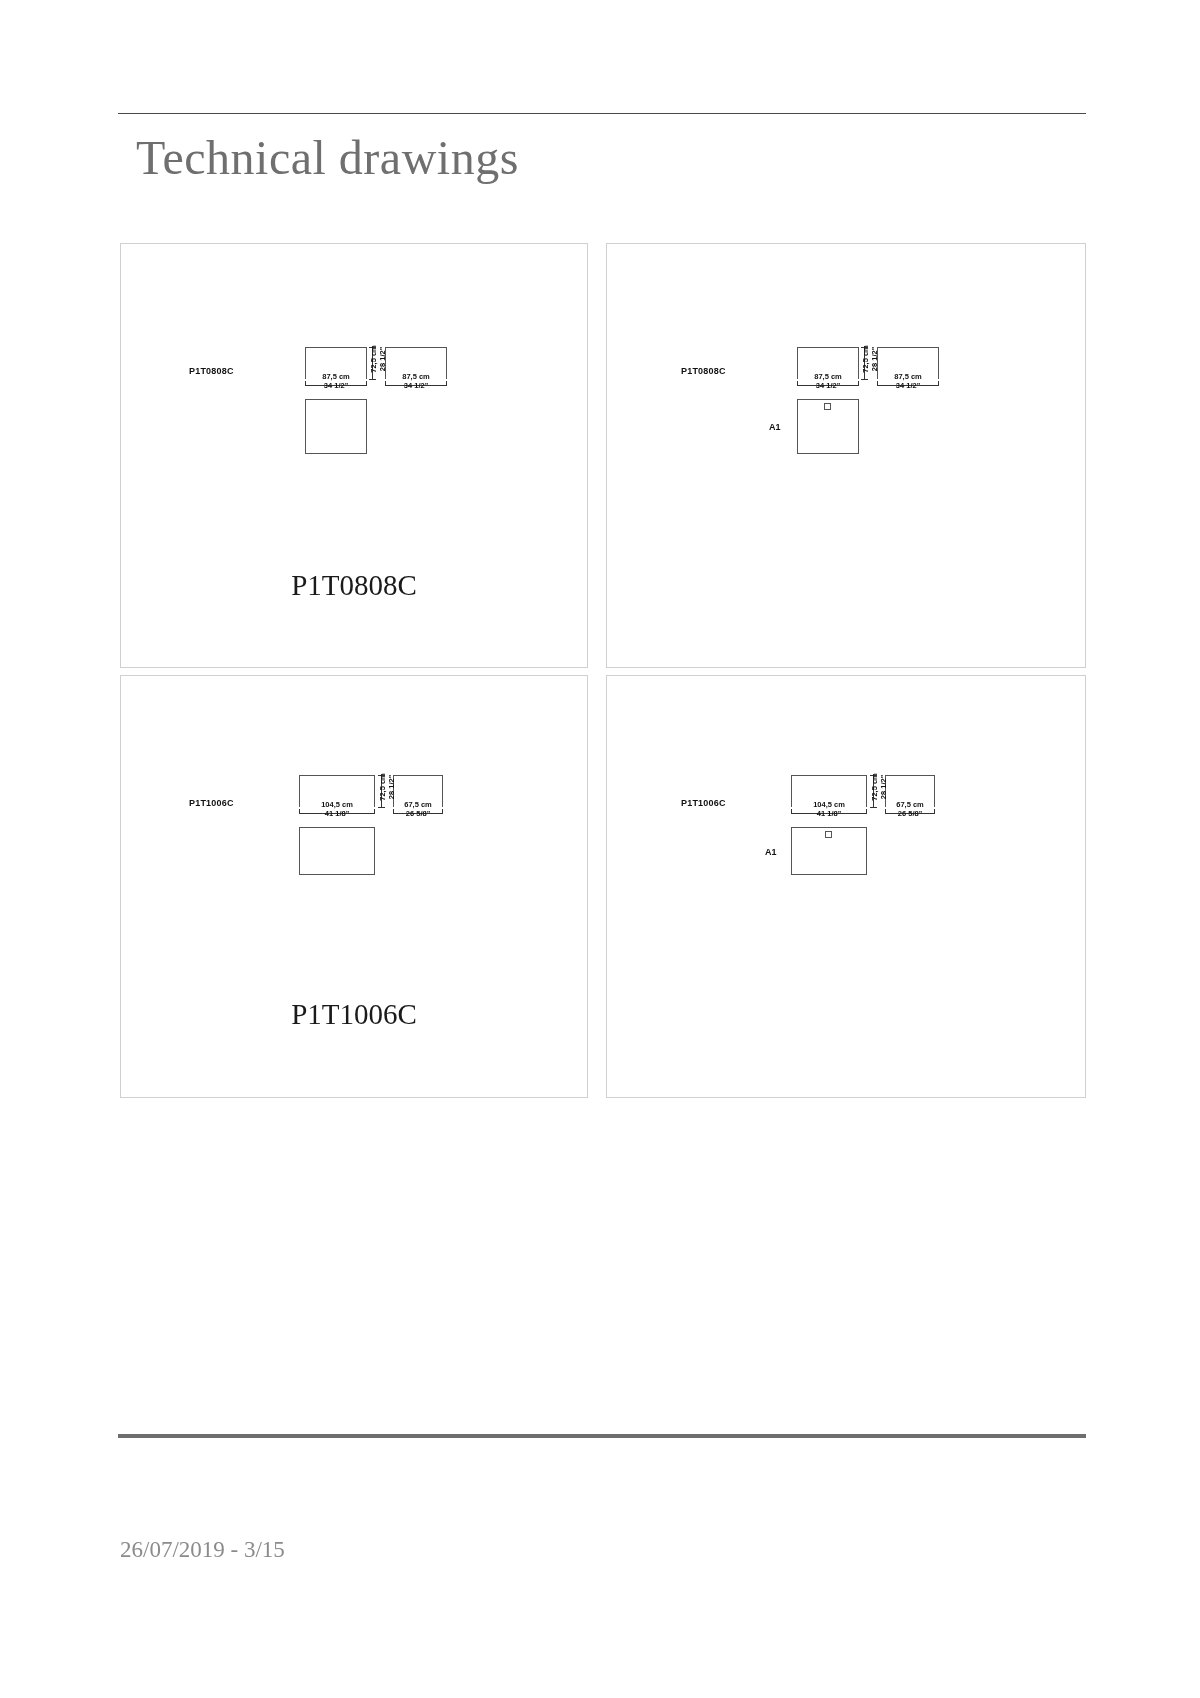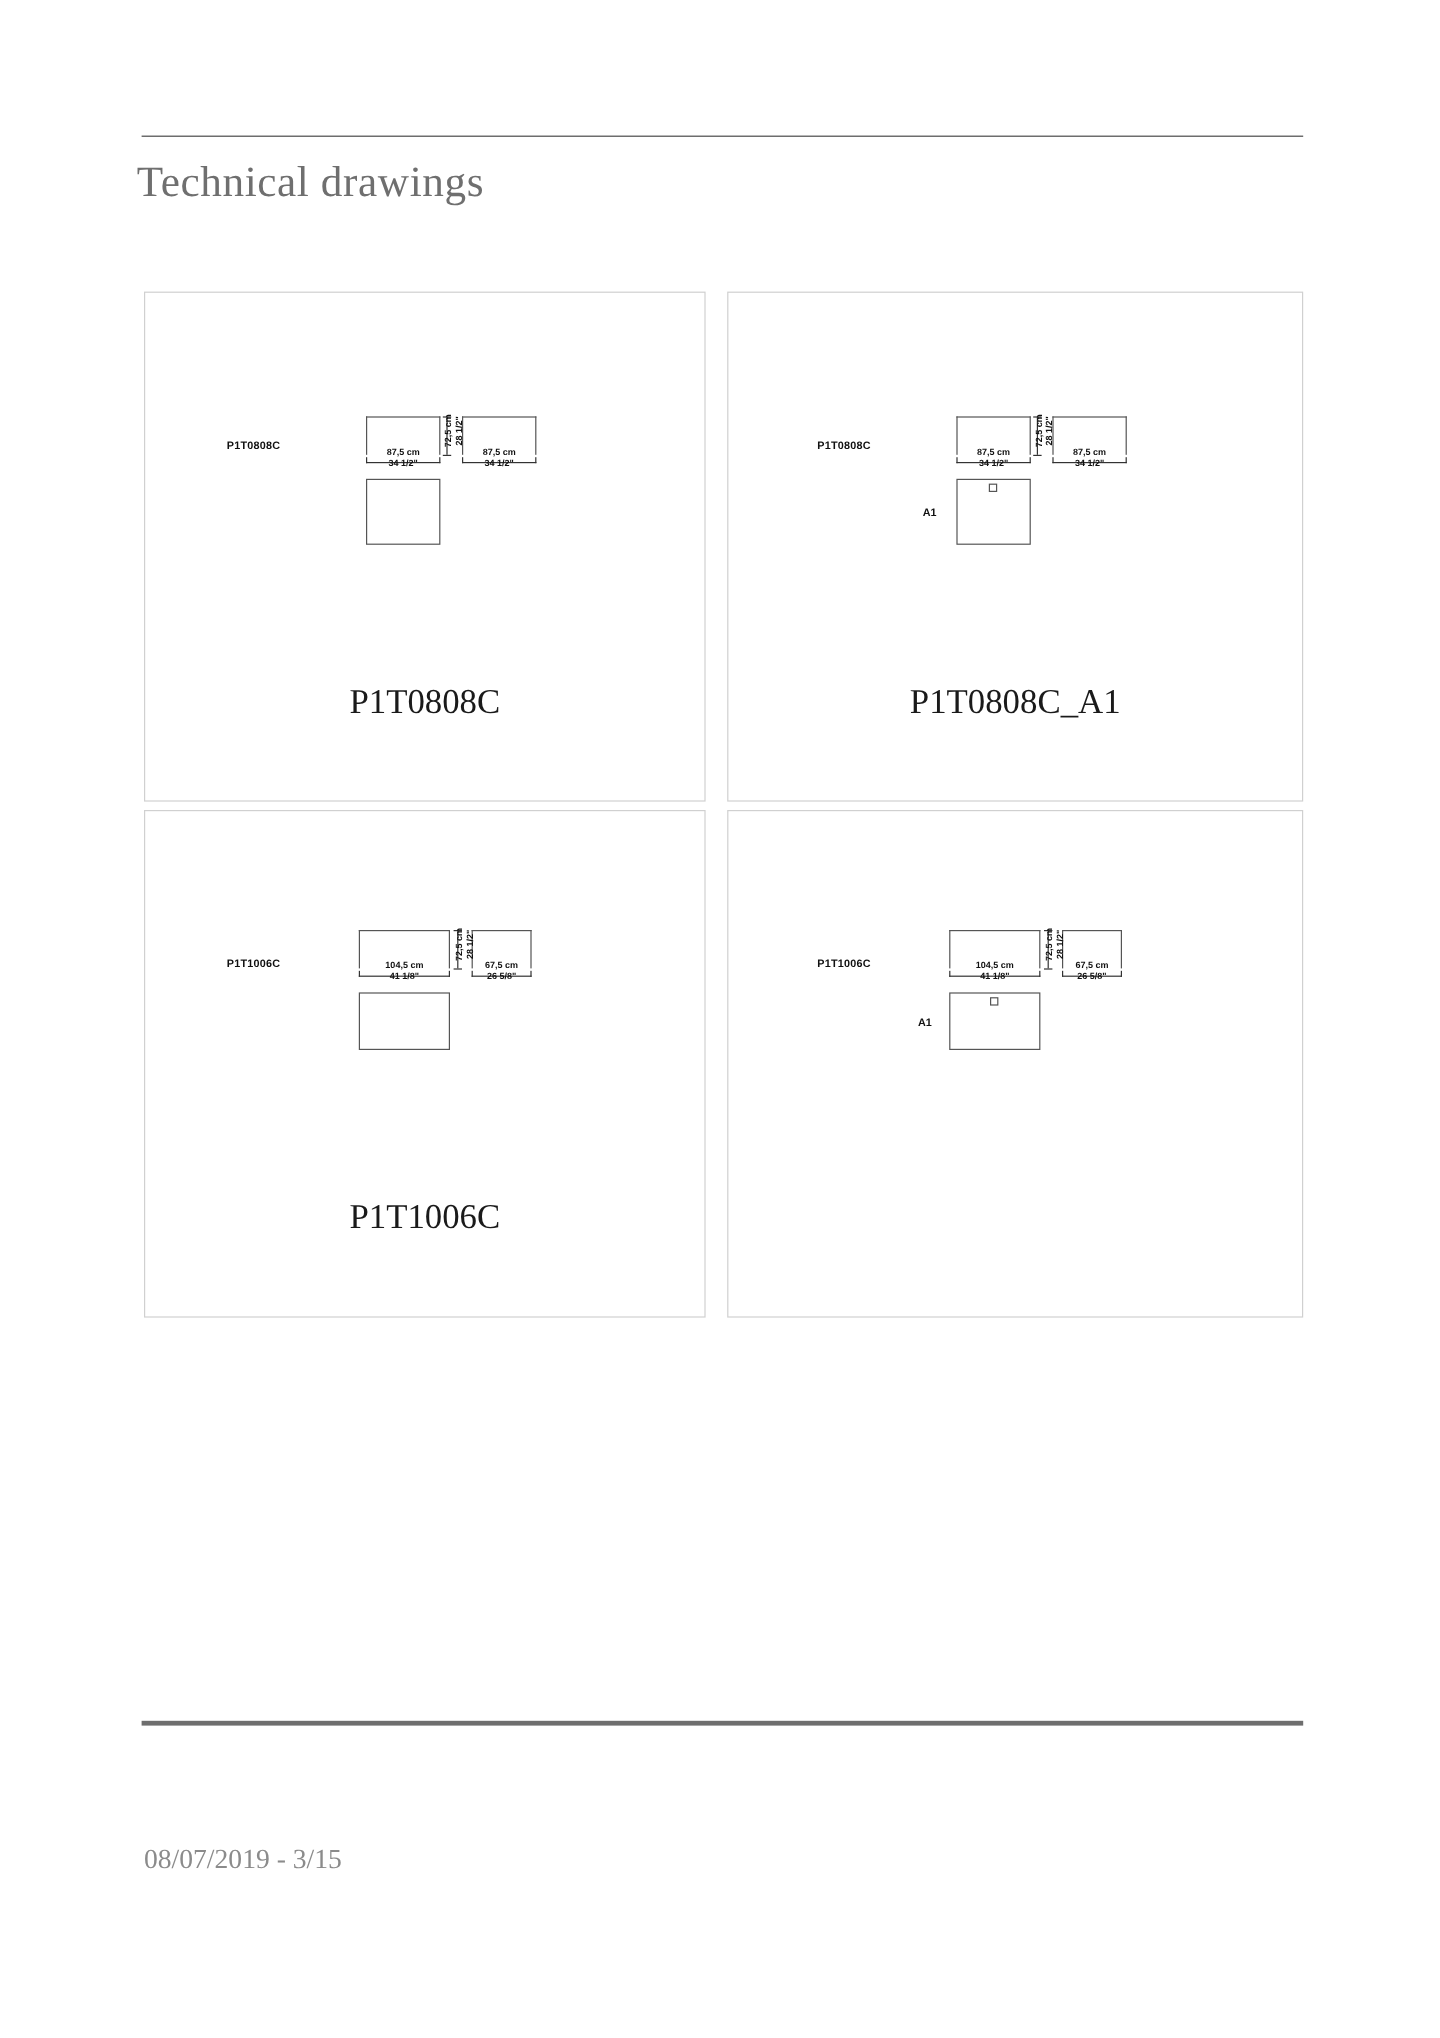--- a/index.html
+++ b/index.html
@@ -27,24 +27,24 @@
     position: absolute;
     left: 118px;
     top: 113px;
     width: 968px;
     height: 1px;
     background: #4a4a4a;
   }
 
   .page-title {
     position: absolute;
-    left: 114px;
+    left: 136px;
     top: 130px;
     font-family: "Liberation Serif", serif;
-    font-size: 36px;
+    font-size: 48px;
     font-weight: 400;
     color: #6f6f6f;
     letter-spacing: 0.5px;
   }
 
   .grid {
     position: absolute;
     left: 120px;
     top: 243px;
     width: 966px;
@@ -255,21 +255,20 @@
         <div class="dimtext" style="left:189px; top:53px; width:76px;">
           <span>87,5 cm</span><br>
           <span>34 1/2"</span>
         </div>
 
         <div class="topview" style="left:116px; top:80px; width:62px; height:55px;"></div>
         <div class="a1-mark" style="left:143px; top:84px;"></div>
         <div class="a1-label" style="left:88px; top:103px;">A1</div>
       </div>
 
-      <div class="cell-caption">P1T0808C_A1</div>
     </div>
 
     <div class="cell c2">
       <div class="drawing">
 
         <div class="code-label" style="left:0px; top:47px;">P1T1006C</div>
 
         <div class="elev" style="left:110px; top:24px; width:76px; height:32px;"></div>
         <div class="elev" style="left:204px; top:24px; width:50px; height:32px;"></div>
 
@@ -339,15 +338,15 @@
         <div class="a1-mark" style="left:144px; top:80px;"></div>
         <div class="a1-label" style="left:84px; top:96px;">A1</div>
       </div>
 
     </div>
 
   </div>
 
   <div class="rule-bottom"></div>
 
-  <div class="footer">08/07/2019 - 3/15</div>
+  <div class="footer">26/07/2019 - 3/15</div>
 
 </div>
 
 </body></html>

